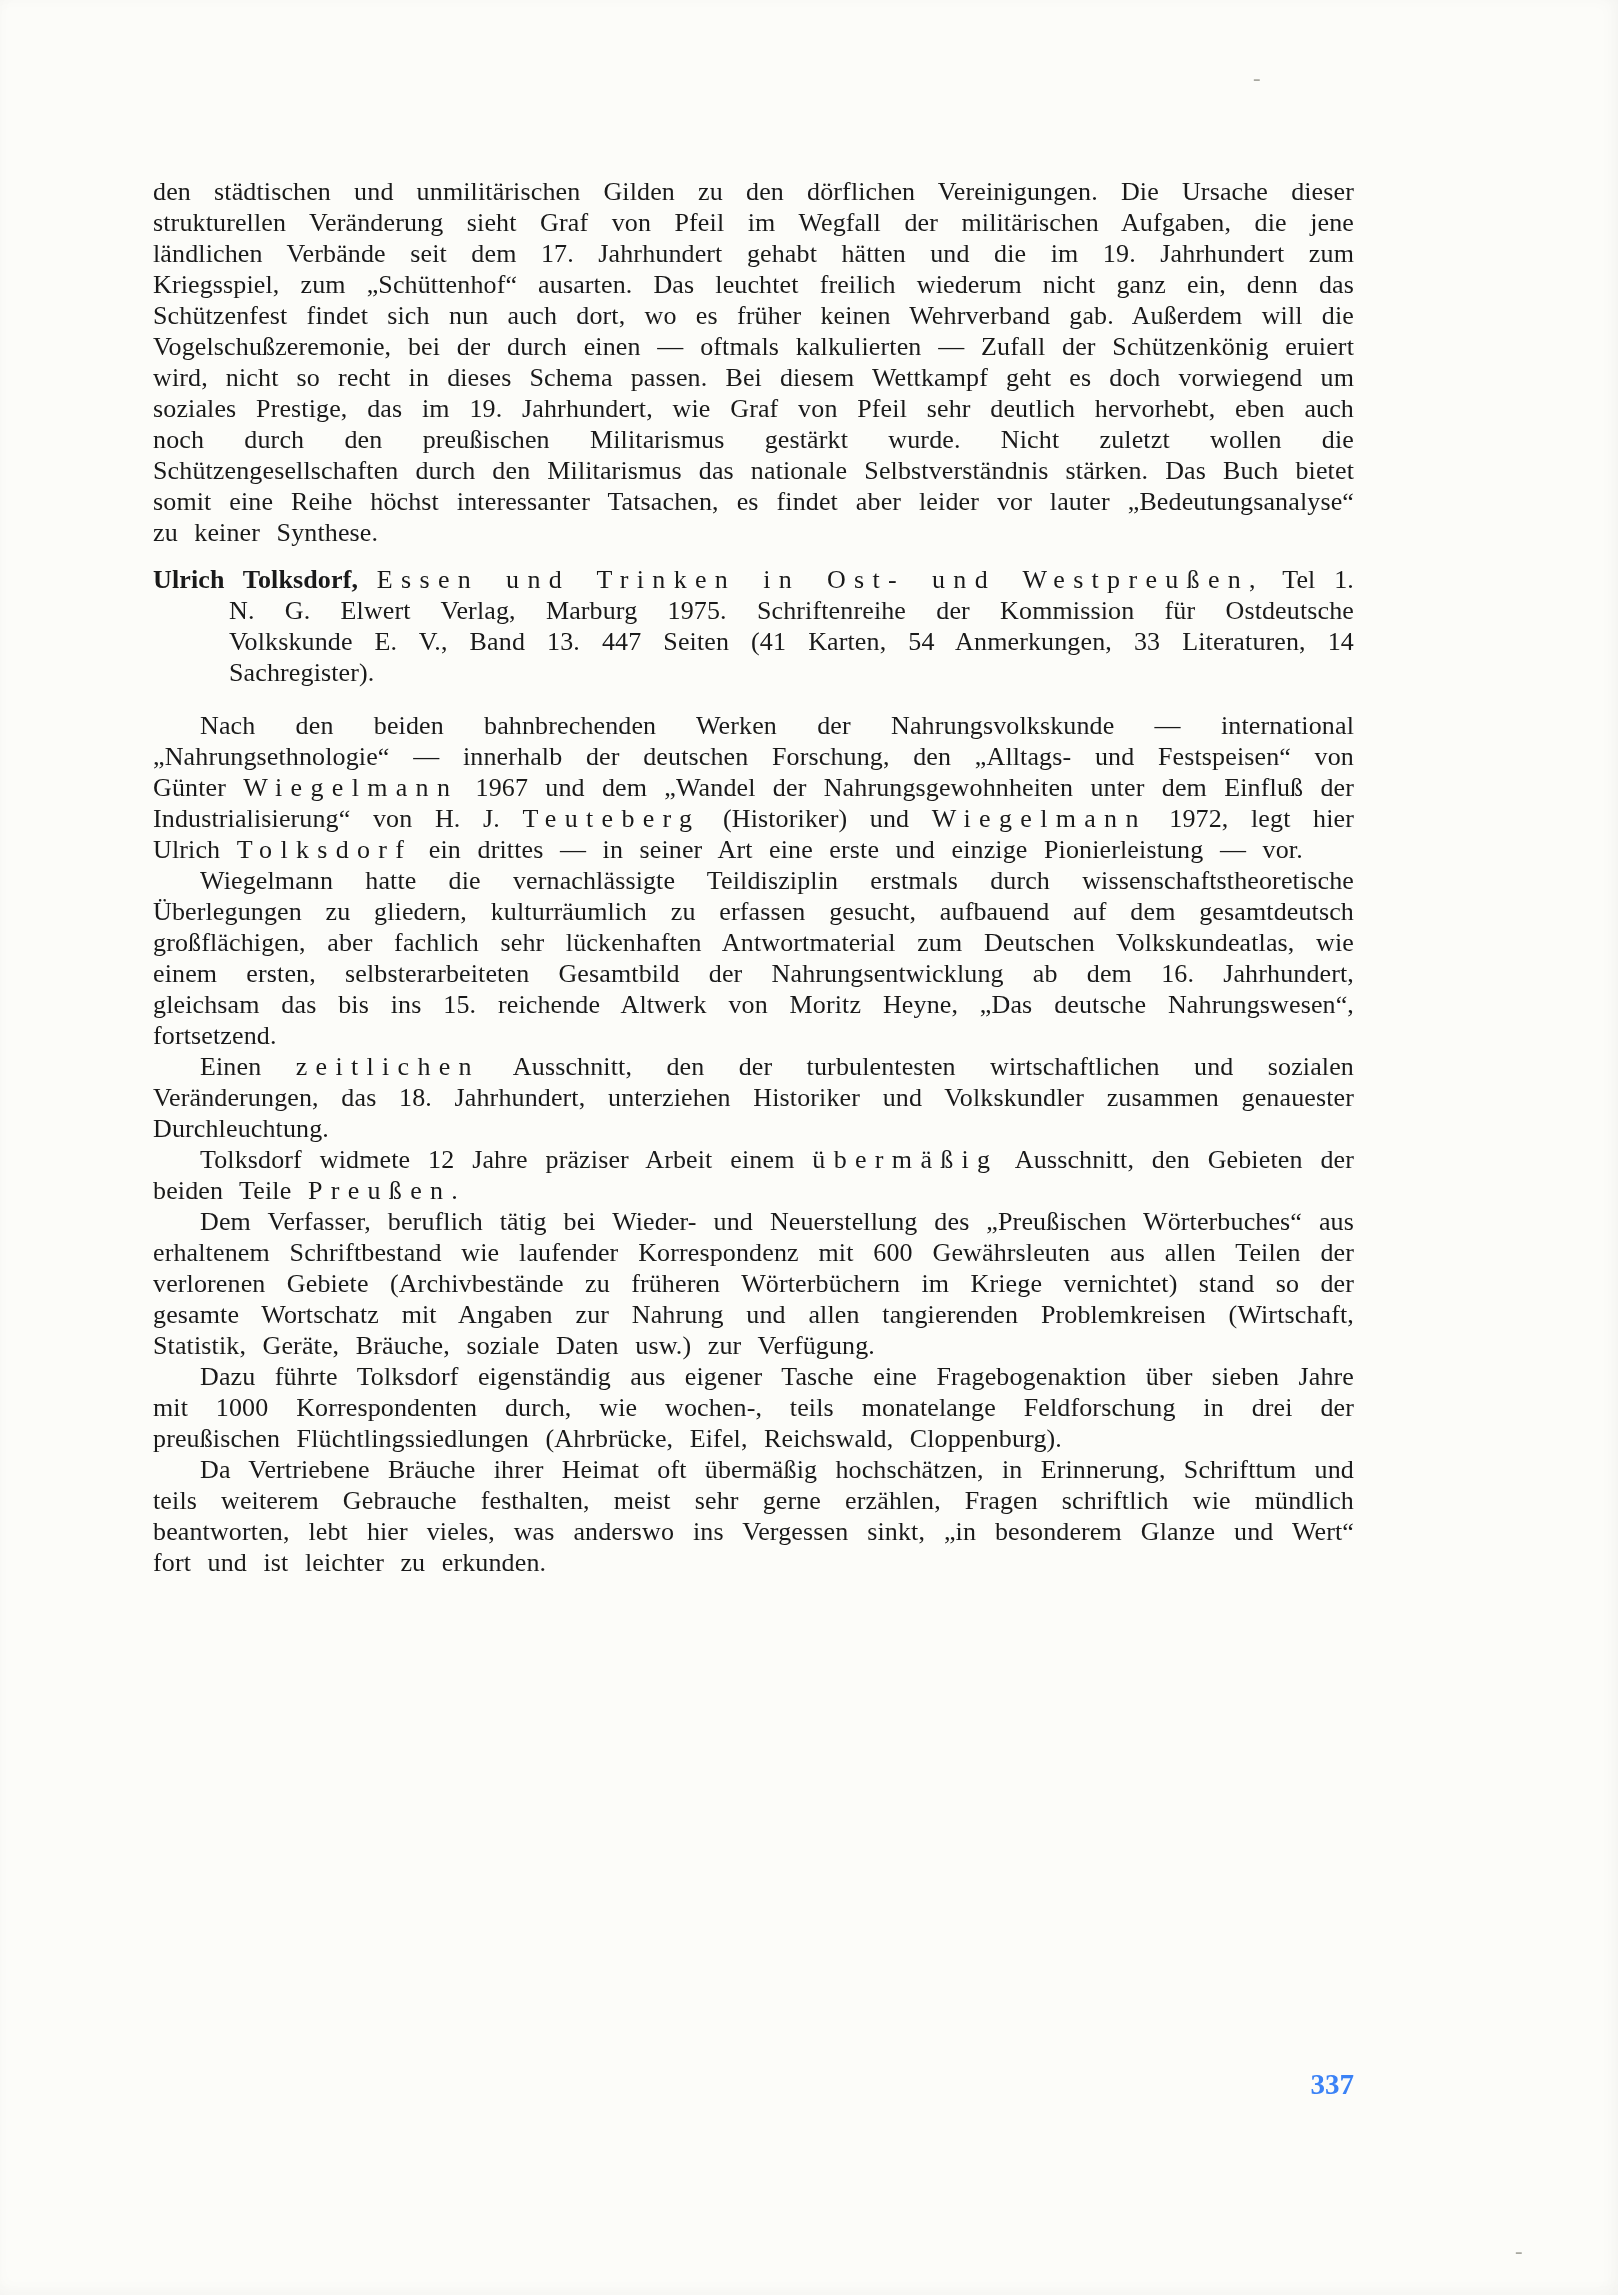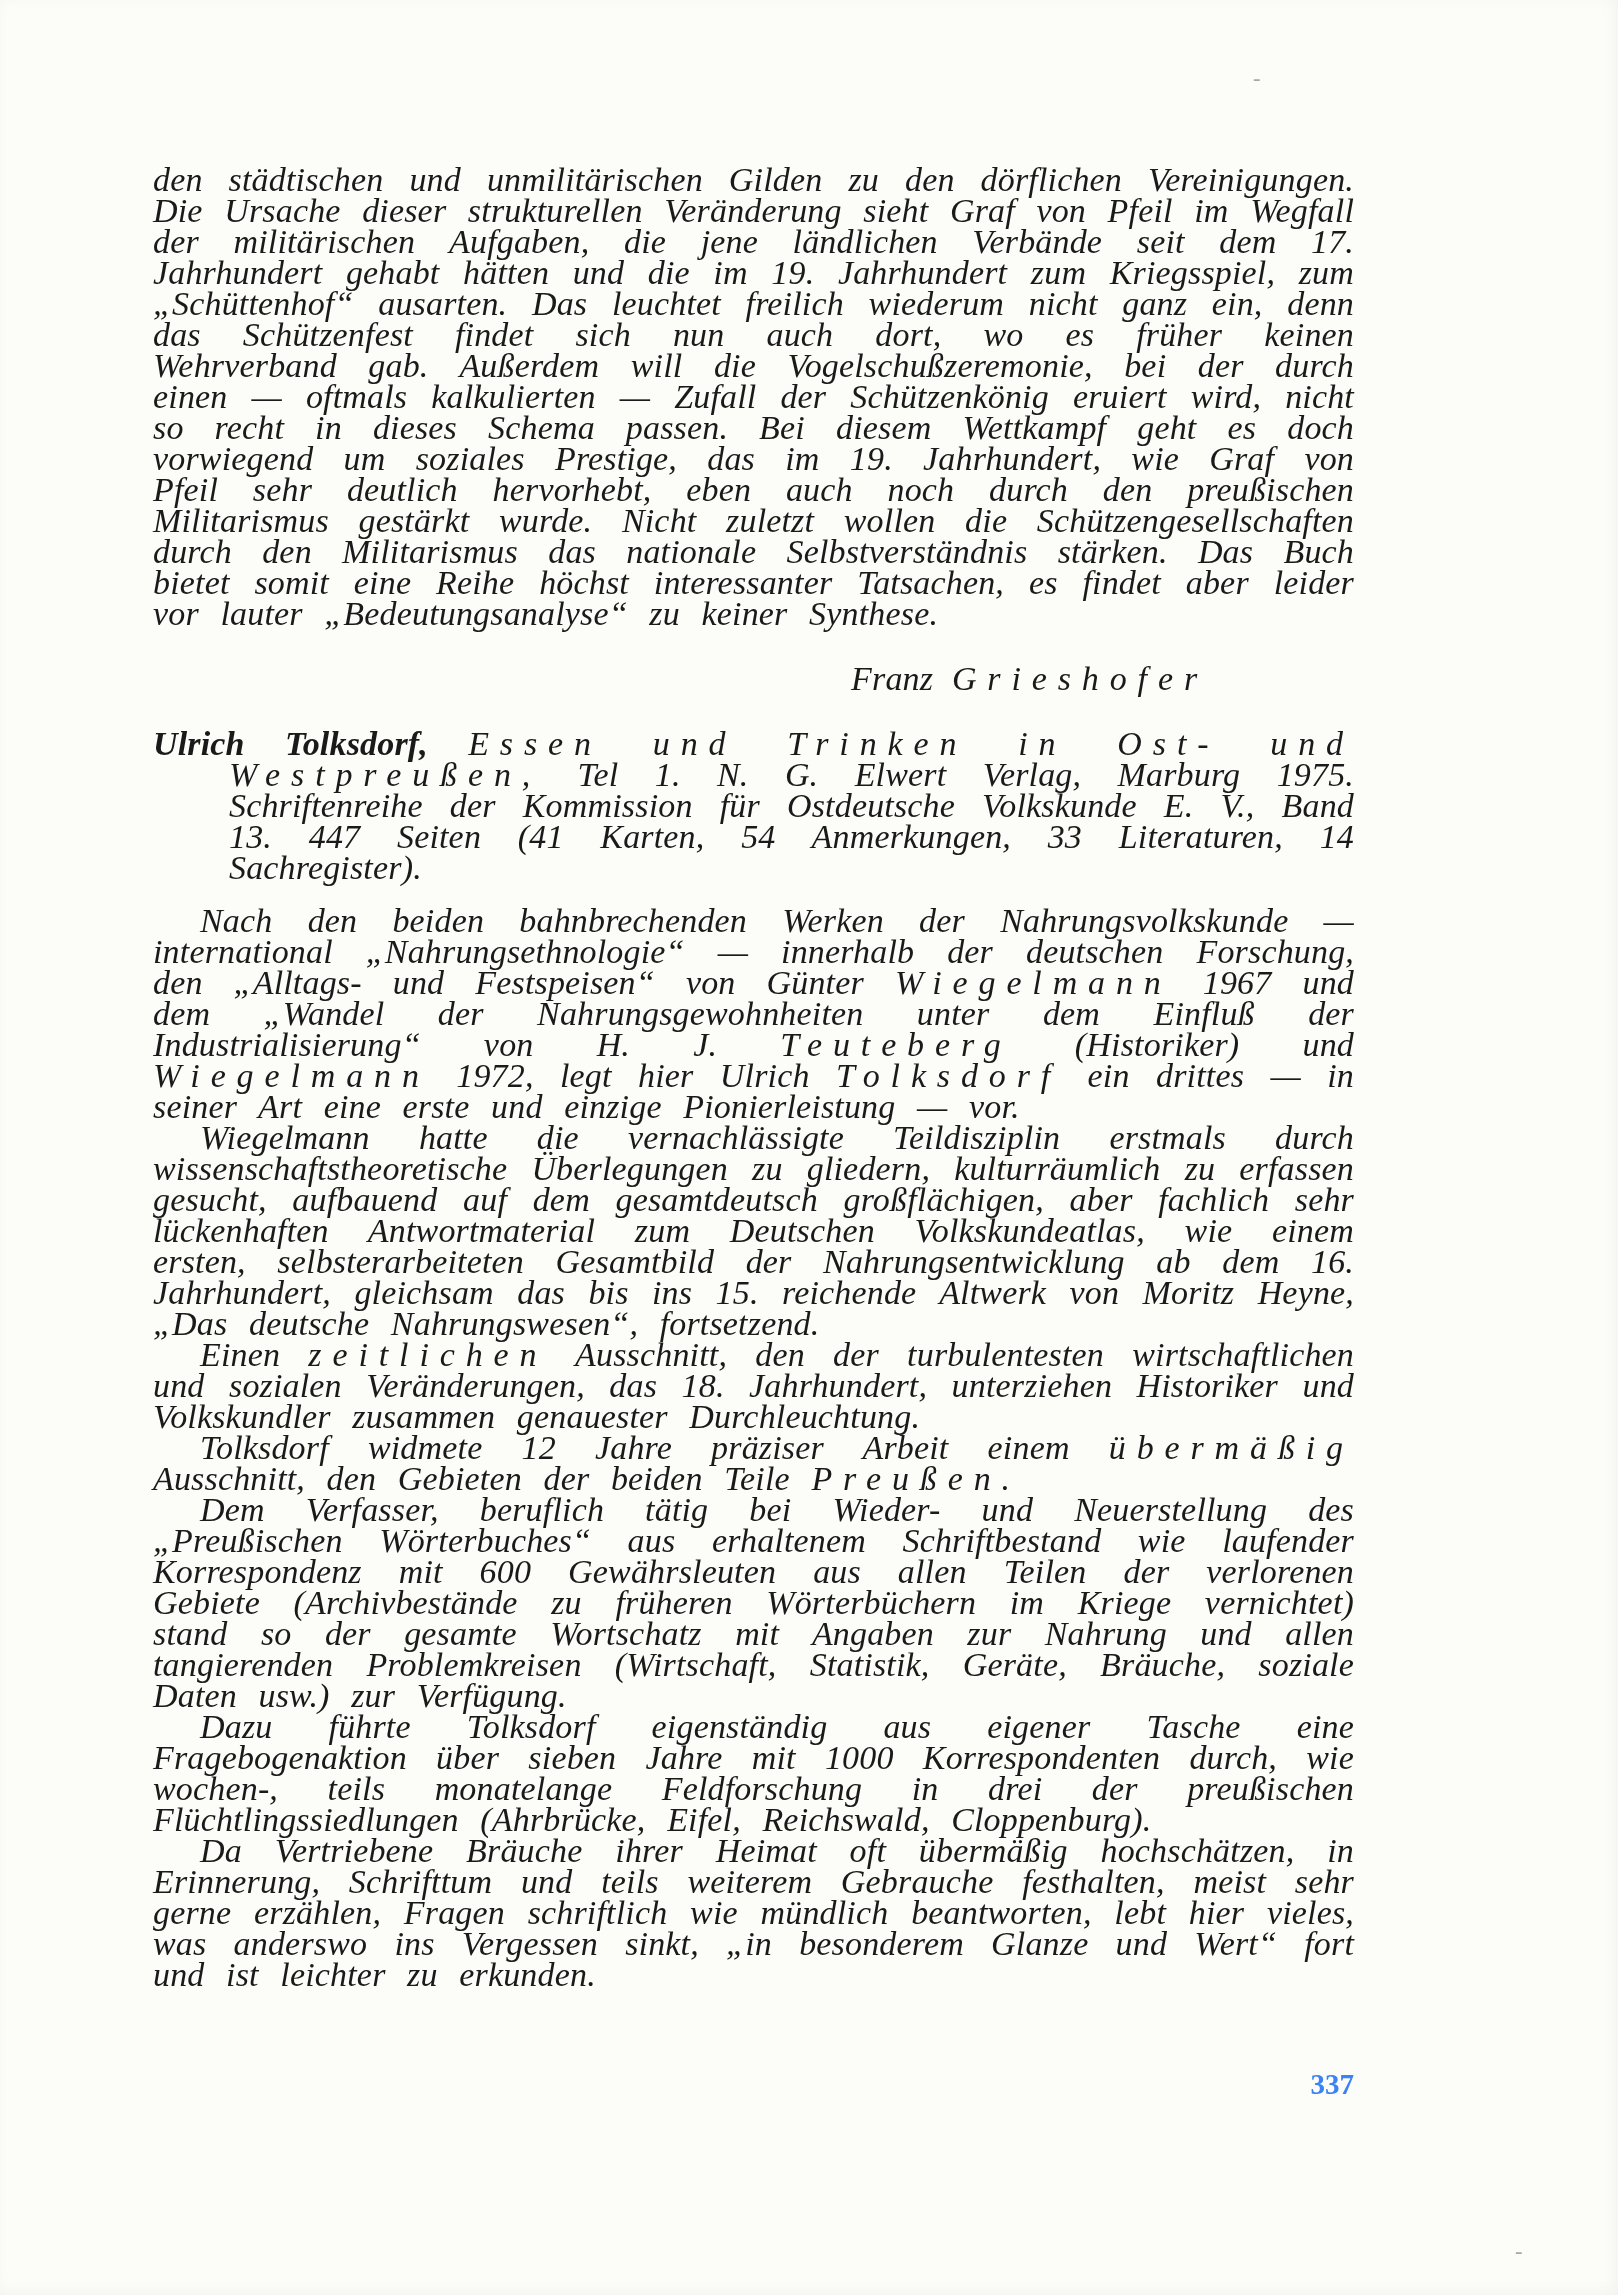--- a/index.html
+++ b/index.html
@@ -16,29 +16,28 @@
     width: 1618px;
     height: 2295px;
     background: #fcfcf9;
     color: #1a1a1a;
     overflow: hidden;
     box-shadow: inset -6.5px 0 14.6px rgba(0,0,0,0.025), inset 0 -6.5px 14.6px rgba(0,0,0,0.02);
   }
   .textblock {
     position: absolute;
     left: 153px;
-    top: 164px;
+    top: 176px;
     width: 1201px;
-    font-size: 34px;
+    font-size: 26px;
     line-height: 31px;
     text-align: justify;
     word-spacing: 0.38em;
     letter-spacing: 0.005em;
     hyphens: auto;
-    font-style: italic;
     -webkit-hyphens: auto;
   }
   .para { margin: 0; text-indent: 47px; }
   .noindent { text-indent: 0; }
   .signature {
     text-indent: 0;
     text-align: right;
     padding-right: 146px;
   }
   .signature .sp { margin-left: 0.55em; }
@@ -73,21 +72,20 @@
 <body>
 
 <div class="page">
 
   <span class="artifact artifact-top">-</span>
 
   <main class="textblock">
 
     <section>
       <p class="para noindent"><span>den städtischen und unmilitärischen Gilden zu den dörflichen Vereinigungen. Die Ursache dieser strukturellen Veränderung sieht Graf von Pfeil im Wegfall der militärischen Aufgaben, die jene ländlichen Verbände seit dem 17. Jahrhundert gehabt hätten und die im 19. Jahrhundert zum Kriegsspiel, zum „Schüttenhof“ ausarten. Das leuchtet freilich wiederum nicht ganz ein, denn das Schützenfest findet sich nun auch dort, wo es früher keinen Wehrverband gab. Außerdem will die Vogelschußzeremonie, bei der durch einen — oftmals kalkulierten — Zufall der Schützenkönig eruiert wird, nicht so recht in dieses Schema passen. Bei diesem Wettkampf geht es doch vorwiegend um soziales Prestige, das im 19. Jahrhundert, wie Graf von Pfeil sehr deutlich hervorhebt, eben auch noch durch den preußischen Militarismus gestärkt wurde. Nicht zuletzt wollen die Schützengesellschaften durch den Militarismus das nationale Selbstverständnis stärken. Das Buch bietet somit eine Reihe höchst interessanter Tatsachen, es findet aber leider vor lauter „Bedeutungsanalyse“ zu keiner Synthese.</span></p>
-      <p class="signature"><span>Franz</span><span class="sp">Grieshofer</span></p>
     </section>
 
     <section>
       <p class="para heading"><span class="bold">Ulrich Tolksdorf, </span><span class="sp">Essen und Trinken in Ost- und Westpreußen,</span><span> Tel 1. N. G. Elwert Verlag, Marburg 1975. Schriftenreihe der Kommission für Ostdeutsche Volkskunde E. V., Band 13. 447 Seiten (41 Karten, 54 Anmerkungen, 33 Literaturen, 14 Sachregister).</span></p>
 
       <p class="para"><span>Nach den beiden bahnbrechenden Werken der Nahrungsvolkskunde — international „Nahrungsethnologie“ — innerhalb der deutschen Forschung, den „Alltags- und Festspeisen“ von Günter </span><span class="sp">Wiegelmann</span><span> 1967 und dem „Wandel der Nahrungsgewohnheiten unter dem Einfluß der Industrialisierung“ von H. J. </span><span class="sp">Teuteberg</span><span> (Historiker) und </span><span class="sp">Wiegelmann</span><span> 1972, legt hier Ulrich </span><span class="sp">Tolksdorf</span><span> ein drittes — in seiner Art eine erste und einzige Pionierleistung — vor.</span></p>
 
       <p class="para"><span>Wiegelmann hatte die vernachlässigte Teildisziplin erstmals durch wissenschaftstheoretische Überlegungen zu gliedern, kulturräumlich zu erfassen gesucht, aufbauend auf dem gesamtdeutsch großflächigen, aber fachlich sehr lückenhaften Antwortmaterial zum Deutschen Volkskundeatlas, wie einem ersten, selbsterarbeiteten Gesamtbild der Nahrungsentwicklung ab dem 16. Jahrhundert, gleichsam das bis ins 15. reichende Altwerk von Moritz Heyne, „Das deutsche Nahrungswesen“, fortsetzend.</span></p>
 
       <p class="para"><span>Einen </span><span class="sp">zeitlichen</span><span> Ausschnitt, den der turbulentesten wirtschaftlichen und sozialen Veränderungen, das 18. Jahrhundert, unterziehen Historiker und Volkskundler zusammen genauester Durchleuchtung.</span></p>

